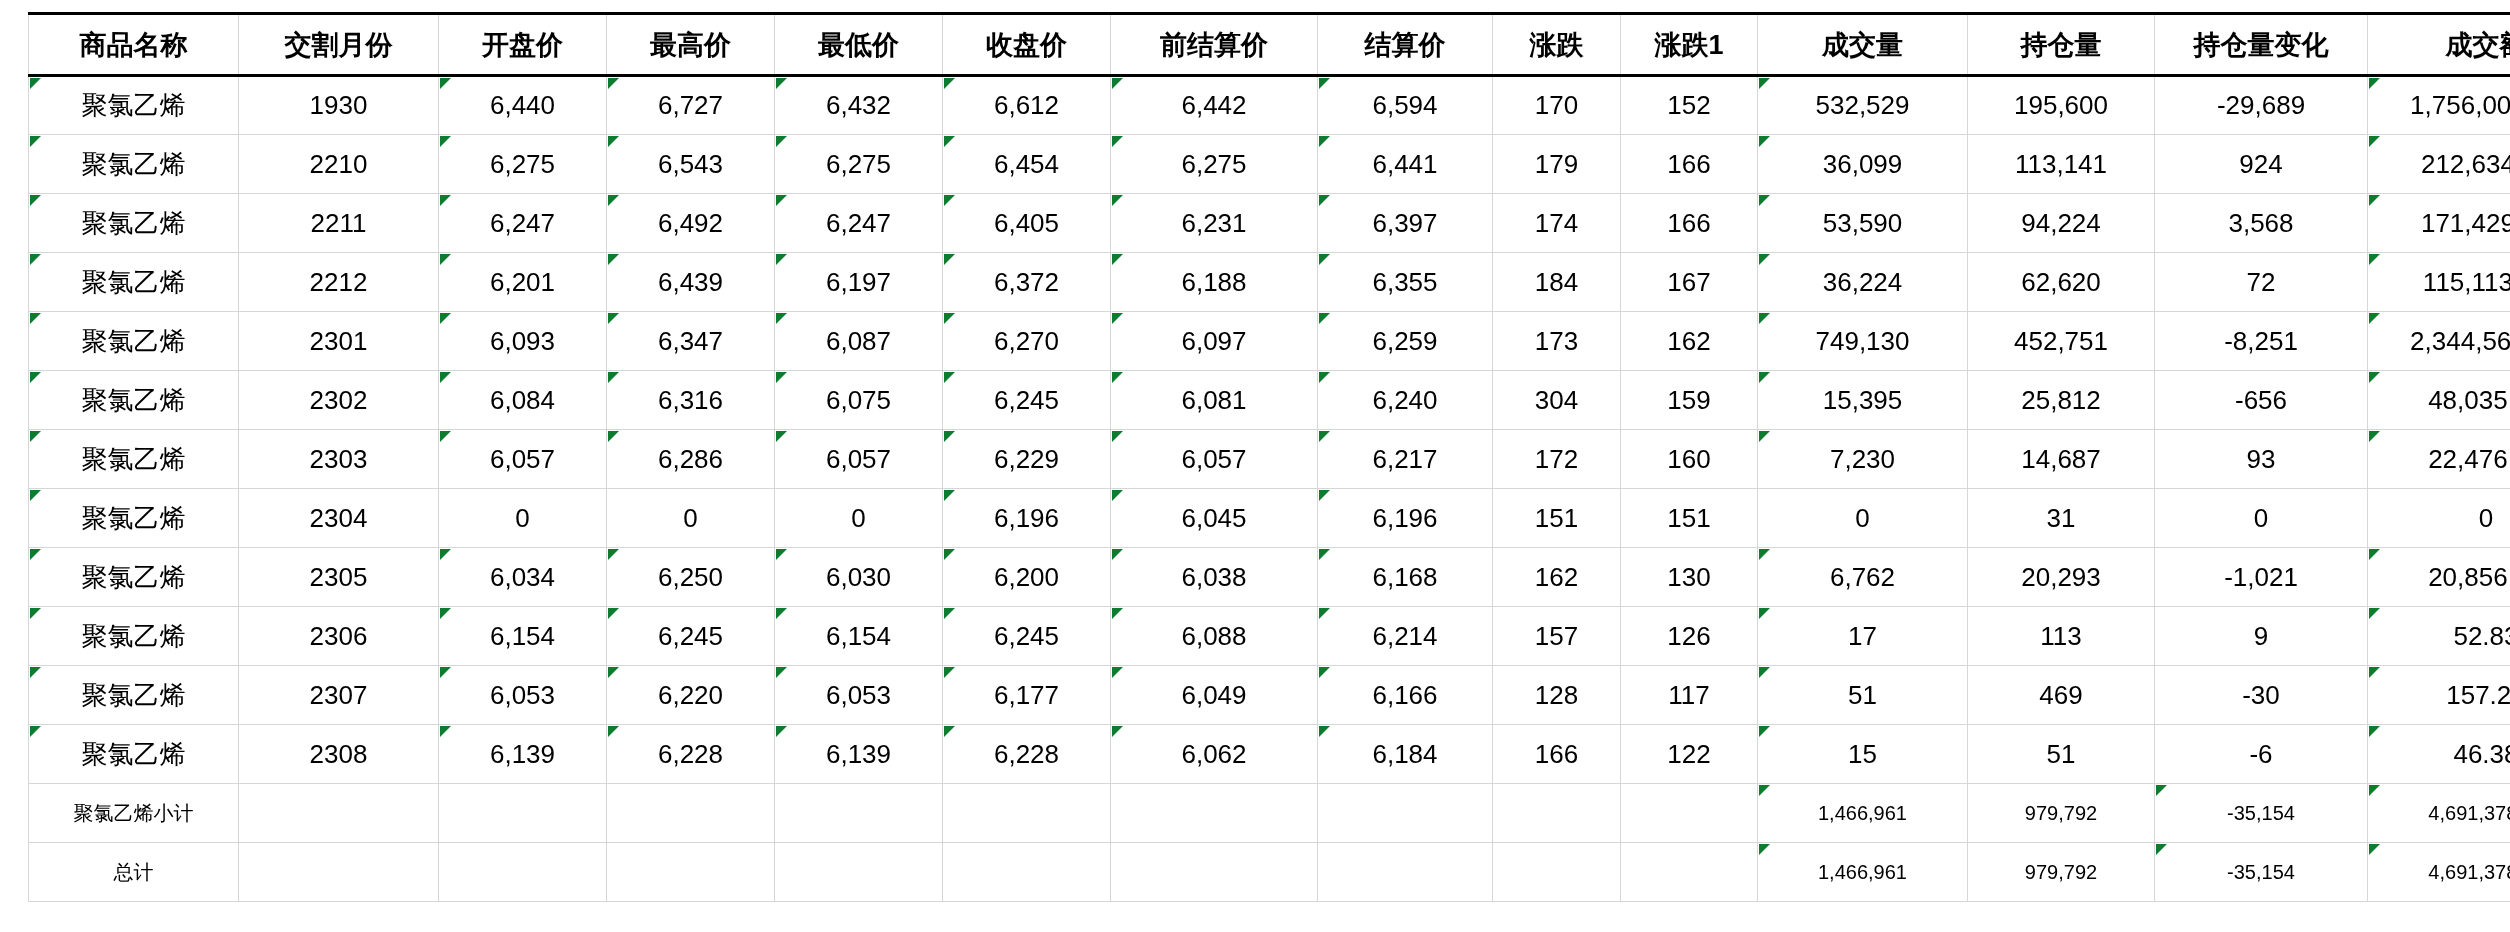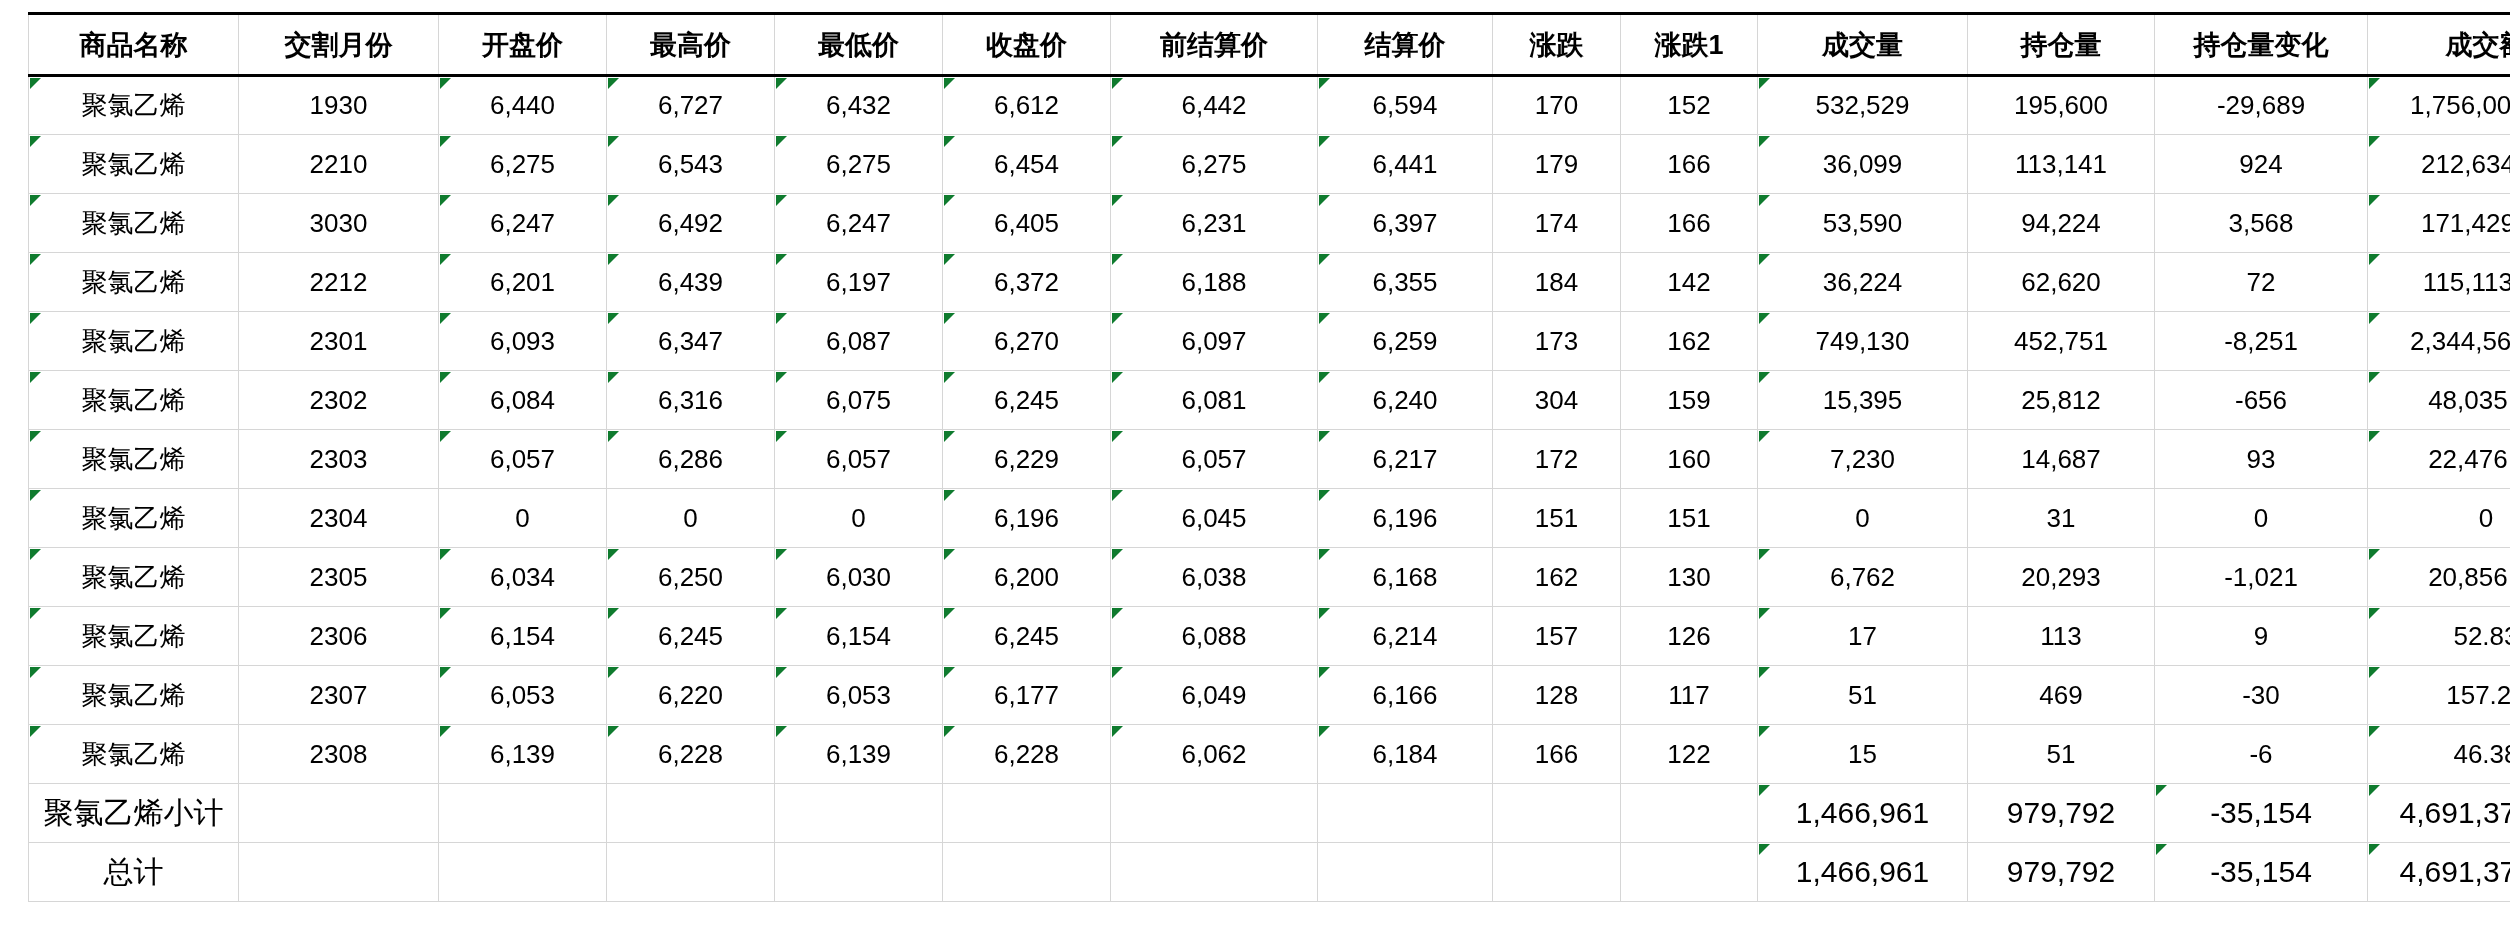--- a/index.html
+++ b/index.html
@@ -53,21 +53,21 @@
     content: "";
     position: absolute;
     top: 1px;
     left: 1px;
     width: 0;
     height: 0;
     border-top: 11px solid #0f7b2e;
     border-right: 11px solid transparent;
   }
   tr.subtotal td, tr.total td {
-    font-size: 30px;
+    font-size: 20px;
   }
 </style>
 </head>
 <body>
 
 <div class="sheet">
   <table class="grid">
     <colgroup>
       <col style="width:210px">
       <col style="width:200px">
@@ -133,21 +133,21 @@
         <td>179</td>
         <td>166</td>
         <td class="flag">36,099</td>
         <td>113,141</td>
         <td>924</td>
         <td class="flag">212,634.95</td>
       </tr>
 
       <tr>
         <td class="flag">聚氯乙烯</td>
-        <td>3030</td>
+        <td>2211</td>
         <td class="flag">6,247</td>
         <td class="flag">6,492</td>
         <td class="flag">6,247</td>
         <td class="flag">6,405</td>
         <td class="flag">6,231</td>
         <td class="flag">6,397</td>
         <td>174</td>
         <td>166</td>
         <td class="flag">53,590</td>
         <td>94,224</td>
@@ -158,21 +158,21 @@
       <tr>
         <td class="flag">聚氯乙烯</td>
         <td>2212</td>
         <td class="flag">6,201</td>
         <td class="flag">6,439</td>
         <td class="flag">6,197</td>
         <td class="flag">6,372</td>
         <td class="flag">6,188</td>
         <td class="flag">6,355</td>
         <td>184</td>
-        <td>142</td>
+        <td>167</td>
         <td class="flag">36,224</td>
         <td>62,620</td>
         <td>72</td>
         <td class="flag">115,113.24</td>
       </tr>
 
       <tr>
         <td class="flag">聚氯乙烯</td>
         <td>2301</td>
         <td class="flag">6,093</td>

